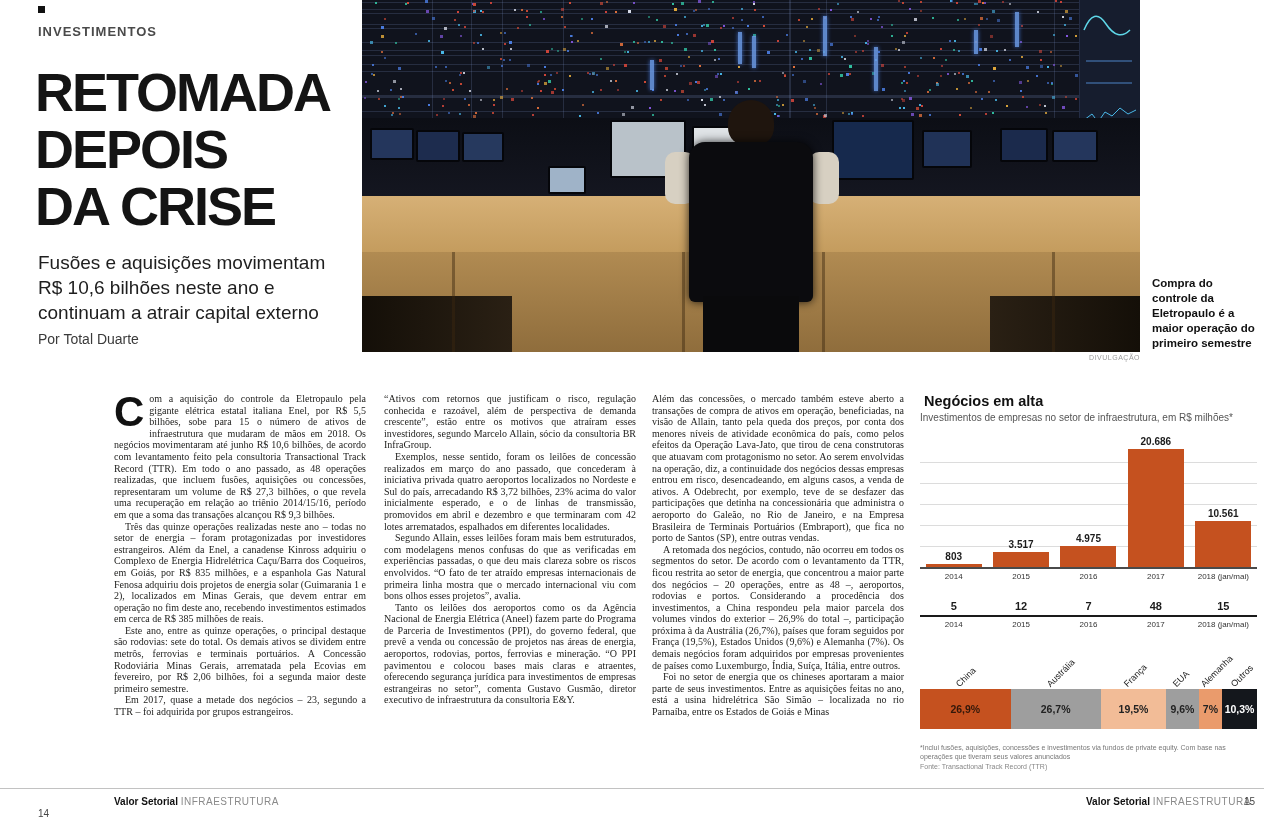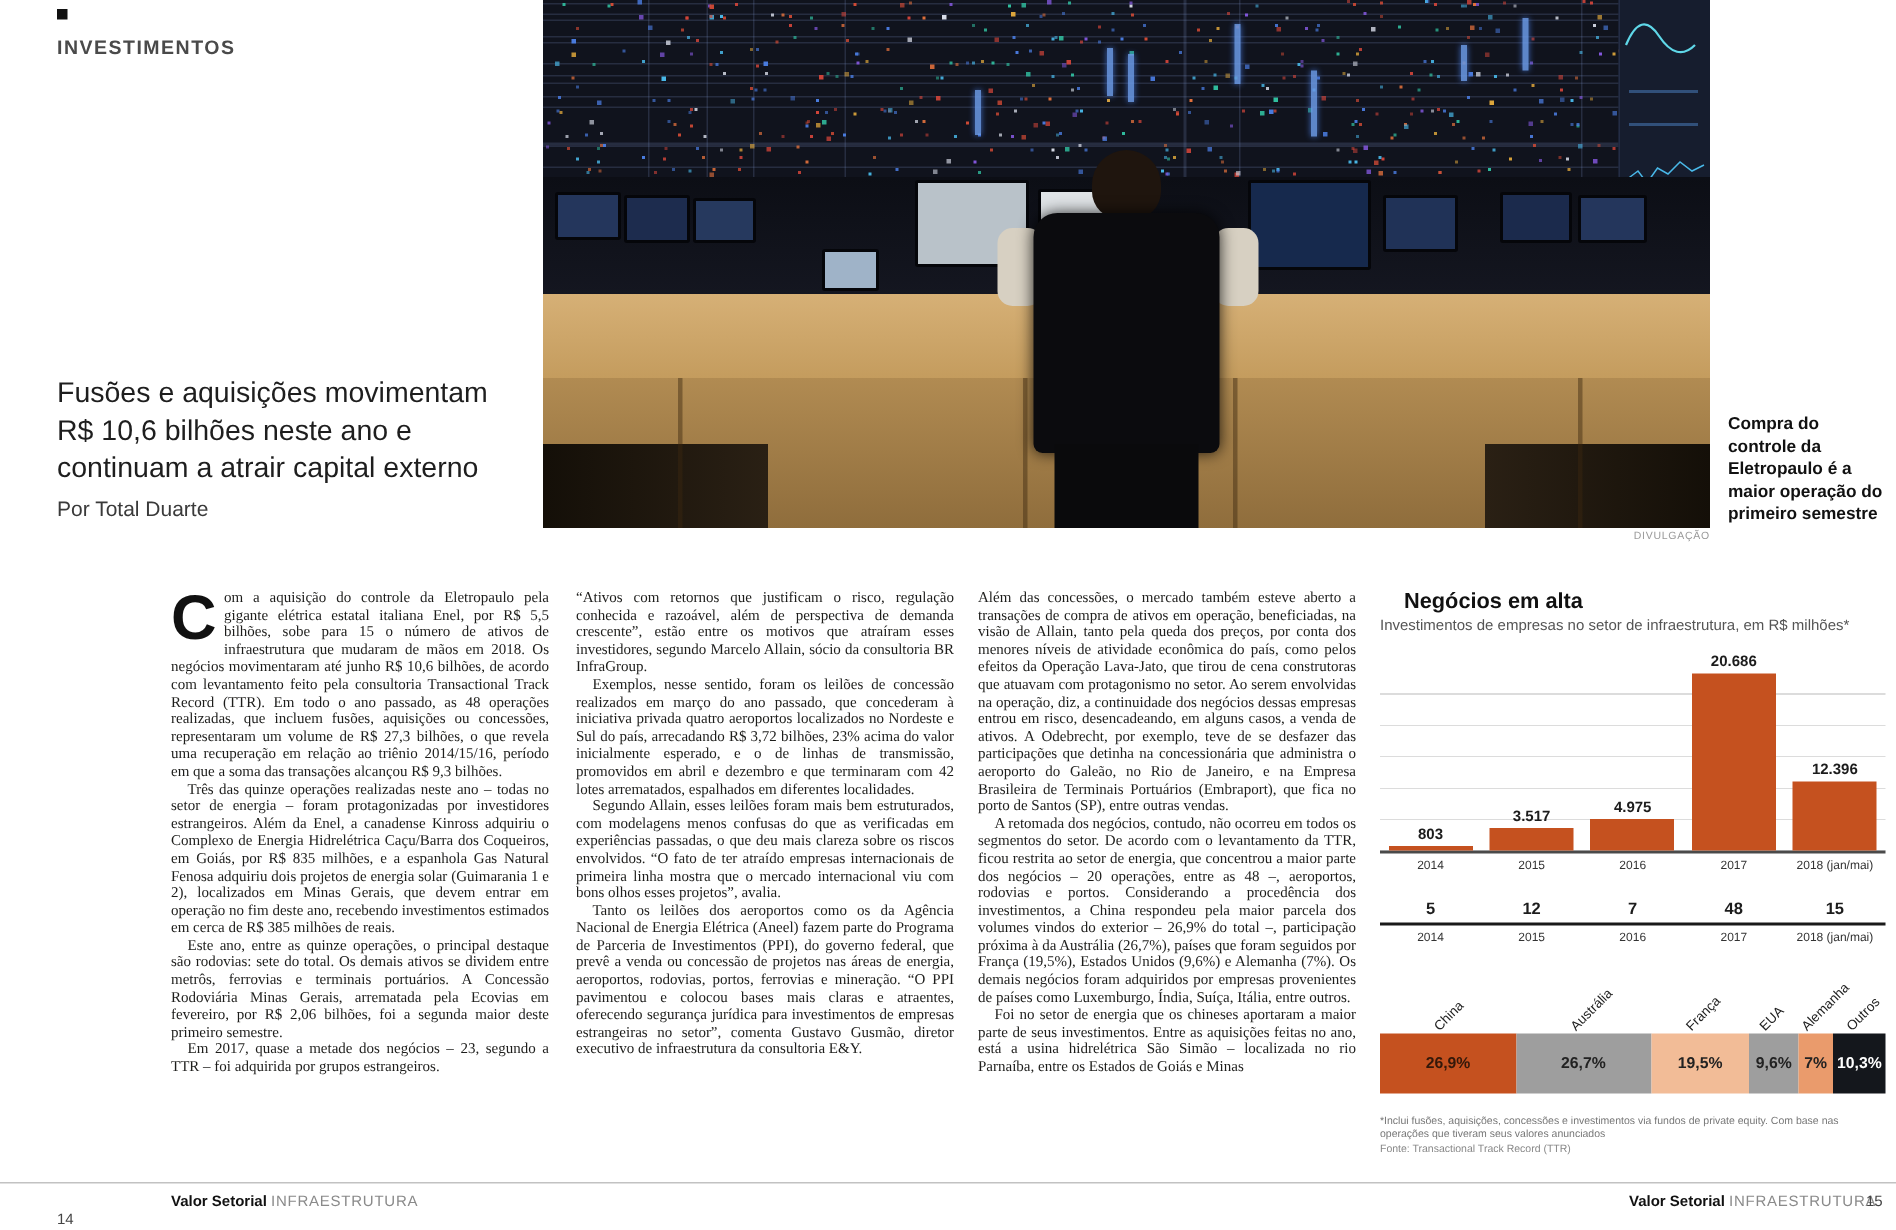--- a/index.html
+++ b/index.html
@@ -41,21 +41,21 @@
   
   .col{position:absolute;top:393px;width:252px;height:400px;overflow:hidden;
        font-family:"Liberation Serif",serif;font-size:10px;line-height:11.6px;color:#1d1d1b;text-align:justify;}
   .col p{margin:0;}
   .col p + p{text-indent:11px;}
   #col1{left:114px;} #col2{left:384px;} #col3{left:652px;}
   #drop-cap{float:left;font-family:"Liberation Sans",sans-serif;font-weight:900;font-size:42px;line-height:34px;
     padding:2px 5px 0 0;color:#111;}
   
   #sidebar{position:absolute;left:920px;top:393px;width:337px;}
-  .sb-title{font-size:14.5px;font-weight:800;color:#111;margin:0 0 3px 16px;}
+  .sb-title{font-size:14.5px;font-weight:800;color:#111;margin:0 0 3px 4px;}
   .sb-sub{font-size:10px;color:#555;margin:0;}
   #bar-plot{position:relative;margin-top:26px;height:118px;display:flex;align-items:flex-end;
     border-bottom:2px solid #4a4a4a;
     background:repeating-linear-gradient(to top,#ffffff 0px,#ffffff 20px,#dcdcdc 20px,#dcdcdc 21px);}
   .bar-group{width:20%;display:flex;flex-direction:column;align-items:center;justify-content:flex-end;}
   .bar-value{font-size:10px;font-weight:bold;color:#1c1c1c;margin-bottom:2px;}
   .bar{width:56px;}
   #bar-cats{display:flex;margin-top:3px;}
   .bar-cat{width:20%;text-align:center;font-size:8px;color:#333;}
   #ops-table{margin-top:16px;}
@@ -82,20 +82,25 @@
   #folio-right{left:1086px;}
   #folio-right-num{left:1244px;}
 </style>
 </head>
 <body>
 
 <div id="spread">
 
   <div id="kicker-square"></div>
   <div id="kicker">INVESTIMENTOS</div>
+  <div id="headline">
+    <div>RETOMADA</div>
+    <div>DEPOIS</div>
+    <div>DA CRISE</div>
+  </div>
   <div id="deck">Fusões e aquisições movimentam R$ 10,6 bilhões neste ano e continuam a atrair capital externo</div>
   <div id="byline">Por Total Duarte</div>
 
   <div id="photo">
     <div id="photo-wall">
         <div class="wline" style="left: 0px; width: 778px; height: 1px; top: 28px;"></div>
         <div class="wline" style="left: 0px; width: 778px; height: 1px; top: 9px;"></div>
         <div class="wline" style="left: 0px; width: 778px; height: 1px; top: 64px;"></div>
         <div class="wline" style="left: 0px; width: 778px; height: 1px; top: 24px;"></div>
         <div class="wline" style="left: 0px; width: 778px; height: 1px; top: 42px;"></div>
@@ -677,21 +682,21 @@
         </div>
         <div class="bar-group">
           <div class="bar-value">4.975</div>
           <div class="bar" style="height: 21.4714px; background: rgb(197, 81, 31);"></div>
         </div>
         <div class="bar-group">
           <div class="bar-value">20.686</div>
           <div class="bar" style="height: 118px; background: rgb(197, 81, 31);"></div>
         </div>
         <div class="bar-group">
-          <div class="bar-value">12.396</div>
+          <div class="bar-value">10.561</div>
           <div class="bar" style="height: 45.5798px; background: rgb(197, 81, 31);"></div>
         </div>
       </div>
     <div id="bar-cats">
         <div class="bar-cat">2014</div>
         <div class="bar-cat">2015</div>
         <div class="bar-cat">2016</div>
         <div class="bar-cat">2017</div>
         <div class="bar-cat">2018 (jan/mai)</div>
       </div>

